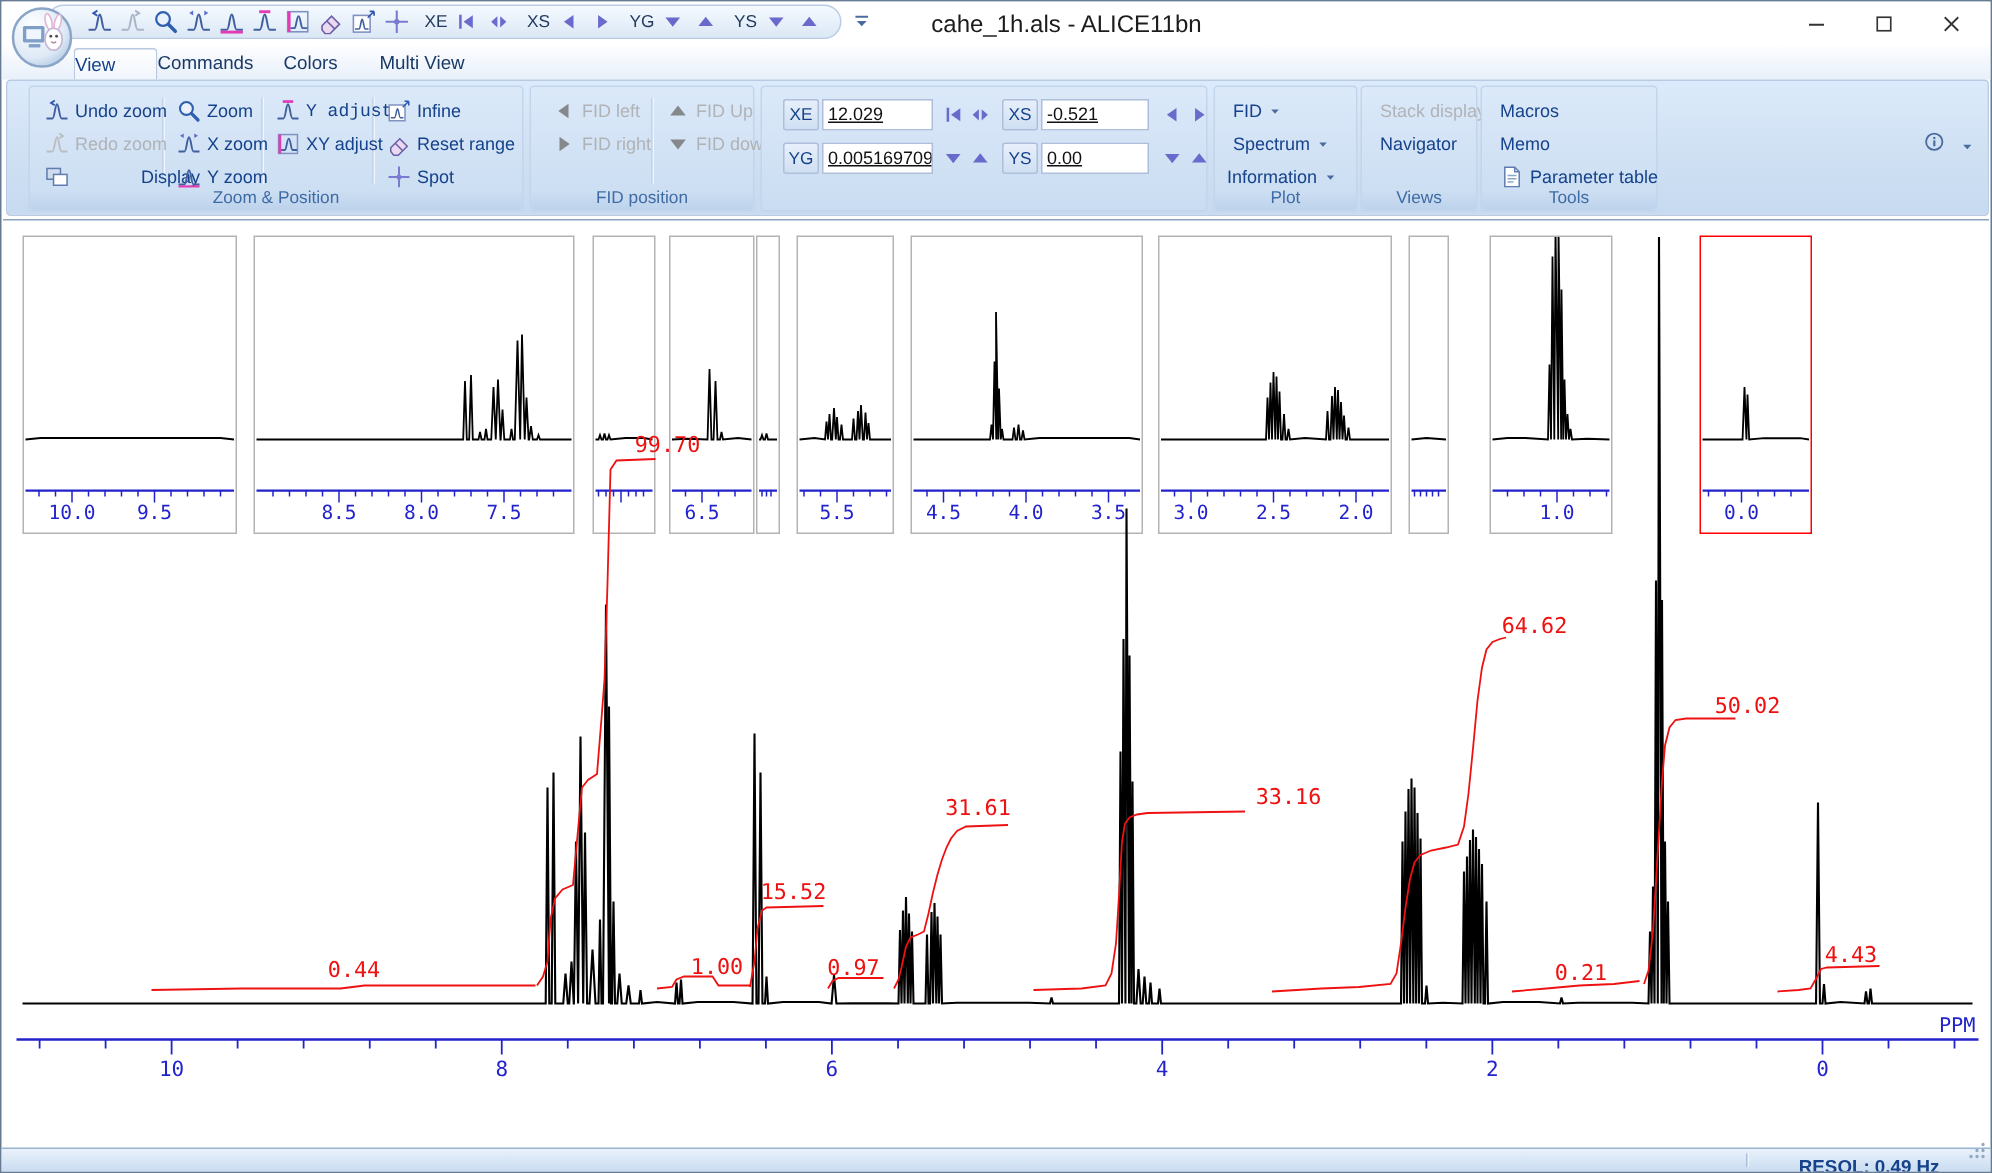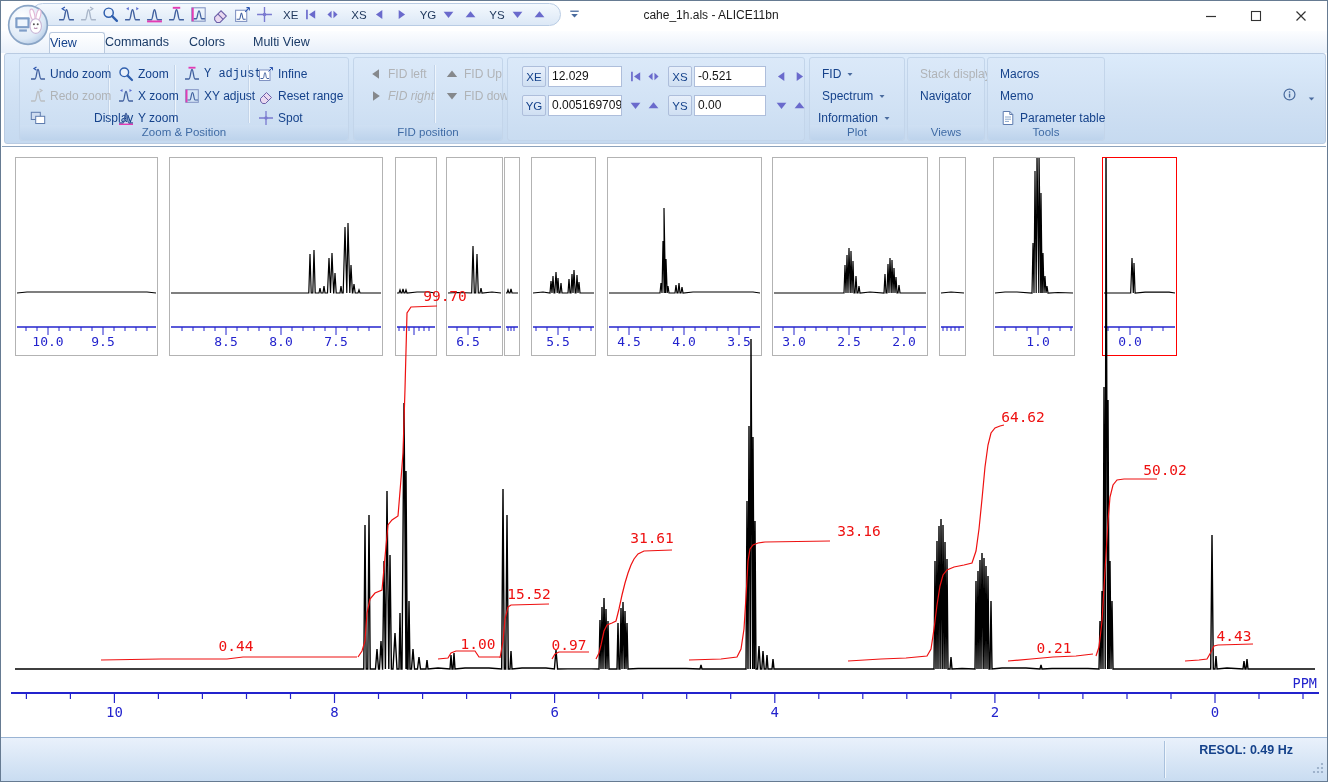--- a/index.html
+++ b/index.html
@@ -10,21 +10,21 @@
   }
   
   #titlebar{position:absolute;top:0;left:0;right:0;height:30px;background:#ffffff;z-index:10;}
   #qat{position:absolute;left:30px;top:2px;width:530px;height:23px;border:1px solid #b9cce4;
        border-radius:12px;background:linear-gradient(#f4f9fe,#dce8f6);
        display:flex;align-items:center;gap:1px;padding:0 8px 0 24px;box-sizing:border-box;z-index:11;}
   .qi{width:21px;height:19px;display:flex;align-items:center;justify-content:center;flex:0 0 auto;}
   .qt{font-size:11.5px;color:#223a5e;margin:0 1px 0 7px;flex:0 0 auto;}
   #qatmore{position:absolute;left:566px;top:6px;z-index:11;}
   #apbtn{position:absolute;left:6px;top:3px;width:42px;height:42px;z-index:20;}
-  #title{position:absolute;top:7px;left:560px;width:300px;text-align:center;font-size:12px;color:#1c1c1c;z-index:10;}
+  #title{position:absolute;top:7px;left:560px;width:300px;text-align:center;font-size:16px;color:#1c1c1c;z-index:10;}
   #wctrl{position:absolute;right:4px;top:0;height:30px;display:flex;z-index:12;}
   .wc{width:45px;height:30px;display:flex;align-items:center;justify-content:center;}
   
   #tabrow{position:absolute;top:30px;left:0;right:0;height:22px;background:linear-gradient(#fcfdff,#e8f0fa);z-index:10;}
   .tab{position:absolute;top:1px;height:20px;line-height:20px;text-align:left;font-size:12.5px;color:#1a3a66;}
   .tab.act{background:linear-gradient(#ffffff,#f0f5fc);border:1px solid #b9c9de;border-bottom:none;
            border-radius:3px 3px 0 0;color:#15428b;}
   #ribbon{position:absolute;top:52px;left:3px;width:1322px;height:91px;z-index:10;
           background:linear-gradient(#dcebfb,#cfe0f3 55%,#c6daf0);
           border:1px solid #b9cbe2;border-radius:3px;box-sizing:border-box;}
@@ -36,31 +36,31 @@
       font-size:11.5px;color:#3f6ba5;background:linear-gradient(#cfe0f3,#bdd3ec);border-radius:0 0 3px 3px;}
   .vsep{position:absolute;top:7px;height:58px;width:1px;background:#c3d4e9;box-shadow:1px 0 0 #eef5fc;}
   .rbtn{position:absolute;height:20px;display:flex;align-items:center;gap:4px;font-size:12px;
         color:#15428b;padding:0 4px;white-space:nowrap;}
   .rbtn.dis{color:#9aa8bd;filter:grayscale(1) opacity(.8);}
   .ic{display:inline-flex;align-items:center;justify-content:center;}
   .chip{position:absolute;width:24px;height:21px;background:linear-gradient(#e8f0fb,#cfdff2);
         border:1px solid #aebedb;border-radius:2px;font-size:11.5px;color:#15428b;
         text-align:center;line-height:21px;box-sizing:border-box;}
   .fval{position:absolute;height:21px;background:#fff;border:1px solid #aebedb;font-size:12px;color:#111;
-        line-height:19px;padding:0 3px;overflow:hidden;white-space:nowrap;box-sizing:border-box;}
+        line-height:19px;padding:0 3px;overflow:hidden;white-space:nowrap;box-sizing:border-box;text-decoration:underline;}
   .spin{position:absolute;width:18px;height:21px;display:flex;align-items:center;justify-content:center;}
   
   #client{position:absolute;top:145px;left:1px;right:1px;bottom:27px;background:#fff;
           border-top:1px solid #8ca2bc;z-index:1;}
   .panel{position:absolute;background:#fff;border:1px solid #b3b3b3;box-sizing:border-box;z-index:2;overflow:hidden;}
-  .panel.sel{border:1px solid #ff0000;}
+  .panel.sel{border:1px solid #ff0000;margin-left:31px;}
   .panel svg{position:absolute;left:-1px;top:-1px;}
   #overlay{position:absolute;left:0;top:0;z-index:3;pointer-events:none;}
   
-  #statusbar{position:absolute;left:0;right:0;bottom:0;height:44px;z-index:9;
+  #statusbar{position:absolute;left:0;right:0;bottom:0;height:16px;z-index:9;
              background:linear-gradient(#e9f1fb,#c9dcf1);border-top:1px solid #9ab4d4;box-sizing:border-box;}
   #sdiv{position:absolute;left:1163px;top:3px;bottom:3px;width:1px;background:#a9c1dd;box-shadow:1px 0 0 #f0f6fc;}
   #resol{position:absolute;right:34px;top:5px;font-size:12.5px;font-weight:bold;color:#15428b;}
   #grip{position:absolute;right:2px;bottom:2px;}
 </style>
 </head>
 <body>
 
 <div id="titlebar">
   <div id="qat">
@@ -392,21 +392,21 @@
     <div class="group" style="left: 348px; width: 150px;">
       <div class="vsep" style="left: 80px;"></div>
       <div class="rbtn dis" style="left: 10px; top: 6px;">
         <span class="ic">
           <svg width="16" height="16" viewBox="0 0 16 16">
             <path d="M11 3.2 L4.2 8 L11 12.8z" fill="#6a6acc"></path>
           </svg>
         </span>
         <span>FID left</span>
       </div>
-      <div class="rbtn dis" style="left: 10px; top: 28px; font-style: italic;">
+      <div class="rbtn dis" style="left: 10px; top: 28px;">
         <span class="ic">
           <svg width="16" height="16" viewBox="0 0 16 16">
             <path d="M5 3.2 L11.8 8 L5 12.8z" fill="#6a6acc"></path>
           </svg>
         </span>
         <span>FID right</span>
       </div>
       <div class="rbtn dis" style="left: 86px; top: 6px;">
         <span class="ic">
           <svg width="16" height="16" viewBox="0 0 16 16">

